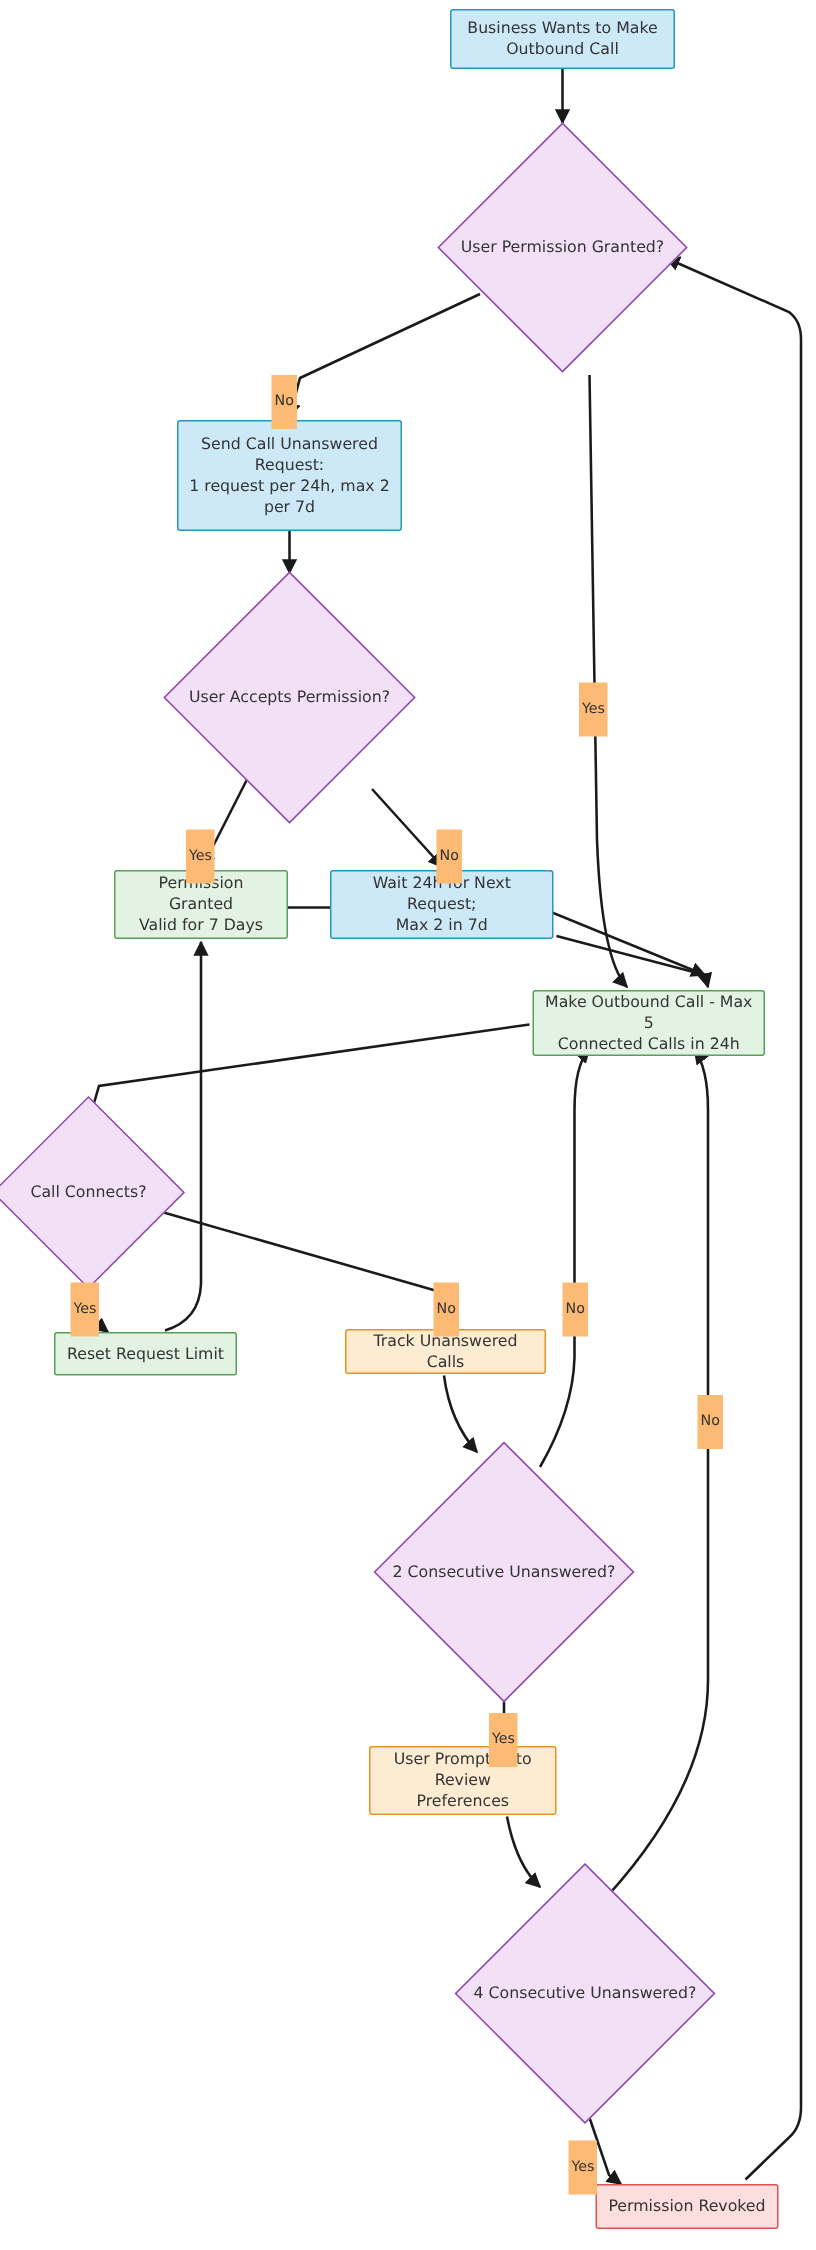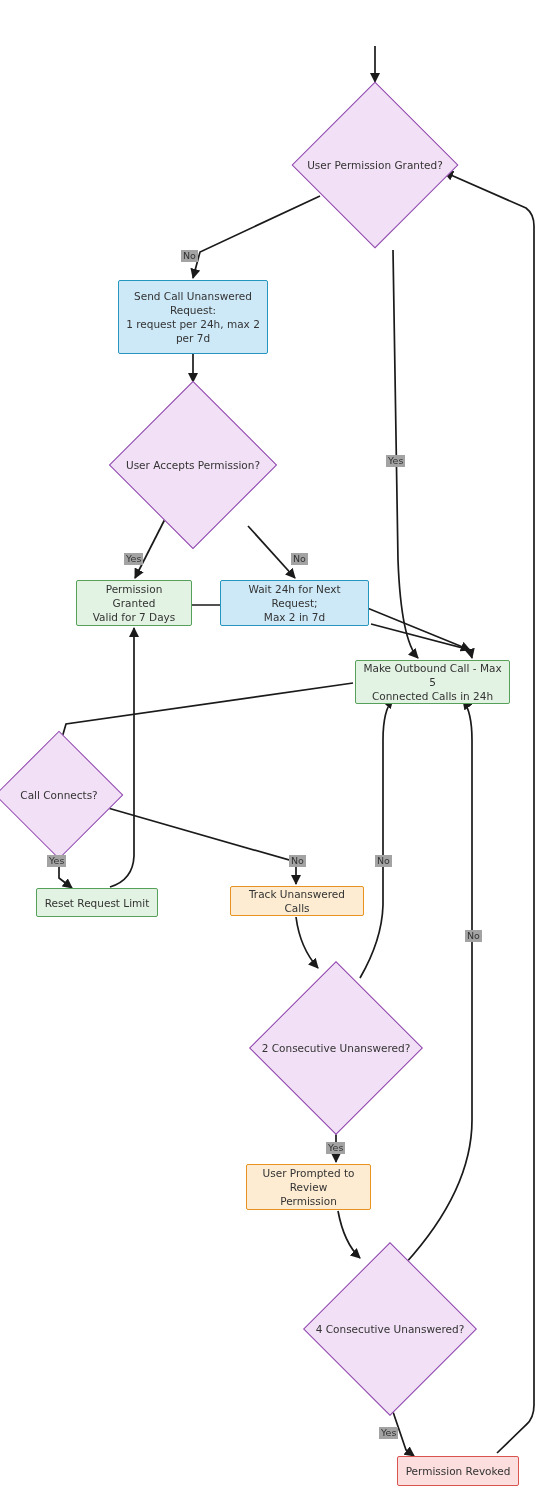--- a/index.html
+++ b/index.html
@@ -76,22 +76,22 @@
     line-height: 14px;
     color: #333333;
     white-space: nowrap;
   }
 
   .edge-label {
     position: absolute;
     font-size: 9.5px;
     line-height: 12px;
     color: #333333;
-    background: #a3a3a3;
-    padding: 0 2px;
+    background: #fdba74;
+    padding: 12px 2px;
     z-index: 8;
     white-space: nowrap;
   }
 </style>
 </head>
 <body>
 
 <div id="canvas">
 
   <svg id="edges" viewBox="0 0 544 1500" width="544" height="1500">
@@ -135,20 +135,26 @@
       <path d="M 338 1211 Q 344 1243 360 1258"></path>
 
       <path d="M 405 1264 Q 472 1190 472 1120 L 472 740 Q 472 712 463 700"></path>
 
       <path d="M 390 1403 L 406 1450 L 414 1456"></path>
 
       <path d="M 497 1453 L 526 1425 Q 534 1418 534 1405 L 534 226 Q 534 214 526 208 L 444 172"></path>
     </g>
   </svg>
 
+  <div class="node rect n-blue" style="left:300px; top:6px; width:150px; height:40px;">
+    <div class="label">
+      <span>Business Wants to Make</span><br>
+      <span>Outbound Call</span>
+    </div>
+  </div>
 
   <div class="diamond" style="left:293px; top:83px; width:164px; height:164px;">
     <div class="shape" style="width:116px; height:116px;"></div>
     <div class="label">User Permission Granted?</div>
   </div>
 
   <div class="node rect n-blue" style="left:118px; top:280px; width:150px; height:74px;">
     <div class="label">
       <span>Send Call Unanswered</span><br>
       <span>Request:</span><br>
@@ -197,21 +203,21 @@
   </div>
 
   <div class="diamond" style="left:250px; top:962px; width:172px; height:172px;">
     <div class="shape" style="width:121px; height:121px;"></div>
     <div class="label">2 Consecutive Unanswered?</div>
   </div>
 
   <div class="node rect n-orange" style="left:246px; top:1164px; width:125px; height:46px;">
     <div class="label">
       <span>User Prompted to Review</span><br>
-      <span>Permission</span>
+      <span>Preferences</span>
     </div>
   </div>
 
   <div class="diamond" style="left:304px; top:1243px; width:172px; height:172px;">
     <div class="shape" style="width:121px; height:121px;"></div>
     <div class="label">4 Consecutive Unanswered?</div>
   </div>
 
   <div class="node rect n-red" style="left:386px; top:1456px; width:122px; height:30px;">
     <div class="label">Permission Revoked</div>

